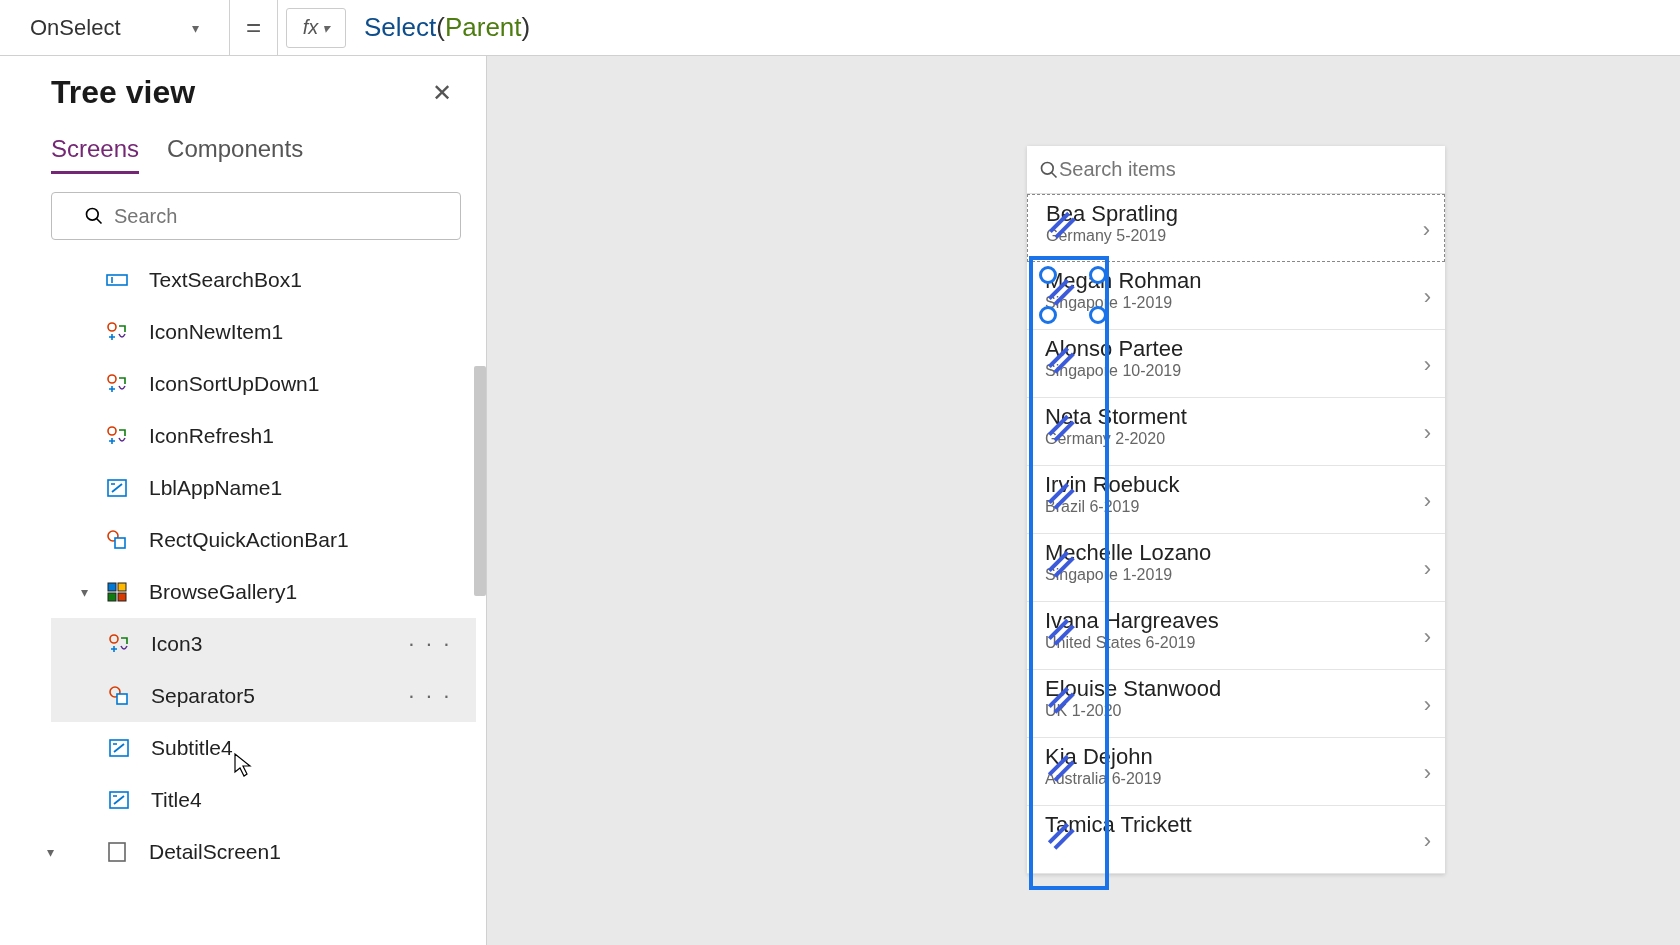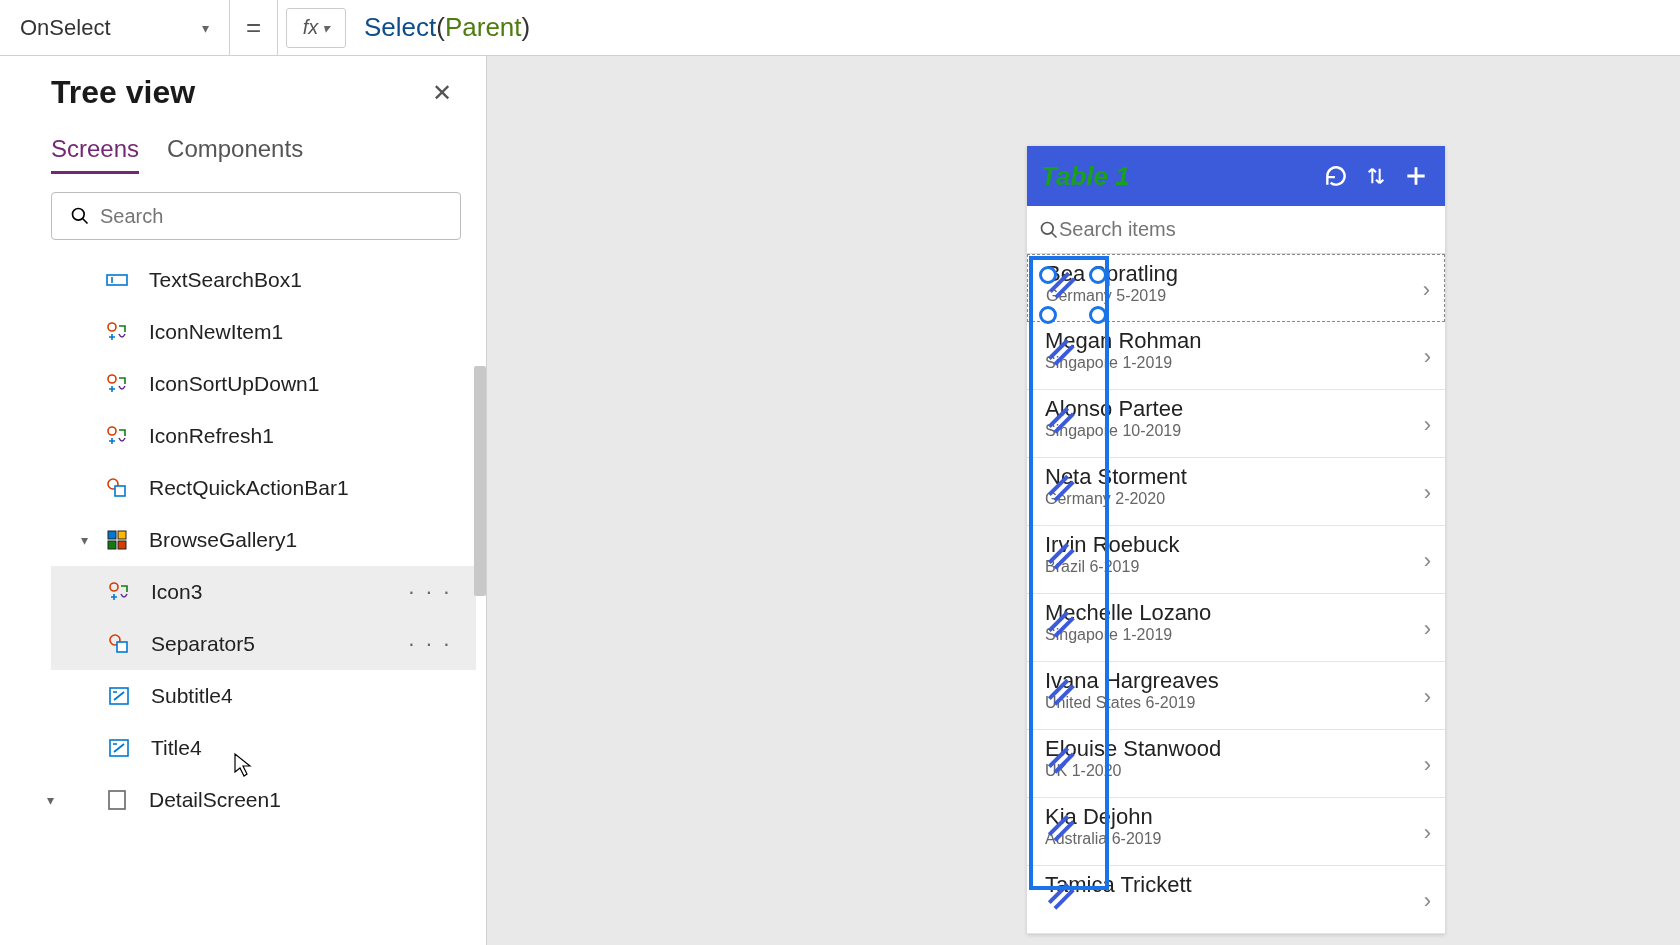--- a/index.html
+++ b/index.html
@@ -1,40 +1,40 @@
 <!DOCTYPE html>
 <html><head>
 <meta charset="utf-8">
 <style>
 * { box-sizing: border-box; margin: 0; padding: 0; font-family: 'Segoe UI', Tahoma, sans-serif; }
 body { background: #fff; width: 1680px; height: 945px; overflow: hidden; position: relative; }
 
 
 .top-bar { display: flex; align-items: center; height: 56px; border-bottom: 1px solid #d0d0d0; }
-.property-select { width: 230px; height: 56px; border-right: 1px solid #d0d0d0; display: flex; align-items: center; padding: 0 20px; font-size: 22px; color: #333; justify-content: space-between; }
+.property-select { width: 230px; height: 56px; border-right: 1px solid #d0d0d0; display: flex; align-items: center; padding: 0 30px; font-size: 22px; color: #333; justify-content: space-between; }
 .equals { width: 48px; text-align: center; font-size: 26px; color: #555; border-right: 1px solid #d0d0d0; height: 56px; display:flex; align-items:center; justify-content:center; }
 .fx-btn { width: 60px; height: 40px; margin: 8px 8px; border: 1px solid #ccc; border-radius: 3px; display:flex; align-items:center; justify-content:center; font-style: italic; font-size: 20px; color: #555; gap:4px; }
 .formula { flex: 1; padding: 0 10px; font-size: 26px; font-family: Consolas, monospace; }
 .formula .fn { color: #0d4d8c; }
 .formula .paren { color: #333; }
 .formula .arg { color: #4d7c0f; }
 .chev-down { font-size: 14px; color: #666; }
 
 
 .main { display: flex; height: calc(945px - 56px); margin-left: 7px; }
 
 
 .tree-panel { width: 480px; border-right: 1px solid #d0d0d0; padding: 18px 10px 0 44px; position: relative; background:#fff; }
 .tree-header { display:flex; align-items:center; justify-content:space-between; padding-right: 24px; }
 .tree-title { font-size: 32px; font-weight: 600; color: #1a1a1a; }
 .close-x { font-size: 24px; color: #555; font-weight: 300; }
 .tabs { display:flex; gap: 28px; margin-top: 24px; font-size: 24px; }
 .tab { padding-bottom: 8px; color: #555; }
 .tab.active { color: #742774; border-bottom: 3px solid #742774; font-weight: 400; }
-.search-box { margin-top: 18px; border: 1px solid #bdbdbd; border-radius: 4px; height: 48px; display:flex; align-items:center; padding: 0 18px; gap:10px; max-width: 410px; }
+.search-box { margin-top: 18px; border: 1px solid #bdbdbd; border-radius: 4px; height: 48px; display:flex; align-items:center; padding: 0 32px; gap:10px; max-width: 410px; }
 .search-box input { border:none; outline:none; font-size: 20px; color:#666; flex:1; }
 .search-icon { width:20px; height:20px; }
 
 .tree-list { margin-top: 14px; position: relative; }
 .tree-item { display:flex; align-items:center; height: 52px; font-size: 21px; color: #222; padding-left: 54px; gap: 20px; position: relative; }
 .tree-item.child { padding-left: 56px; }
 .tree-item.hover { background: #ededed; }
 .tree-item .more { position:absolute; right: 24px; color:#666; letter-spacing: 2px; font-size: 22px; }
 .expander { position:absolute; left: 20px; color: #666; font-size: 14px; }
 .expander.gallery { left: 30px; }
@@ -152,20 +152,30 @@
               <path d="M4 17 L10 17 M7 14 L7 20" stroke="#0078d4" stroke-width="1.6"></path>
               <path d="M14 6 L20 6 L20 12" stroke="#107c10" stroke-width="1.6" fill="none"></path>
               <path d="M14 14 Q17 20 20 14" stroke="#5c2d91" stroke-width="1.6" fill="none"></path>
             </svg>
           </span>
           <span>IconRefresh1</span>
         </div>
         <div class="tree-item">
           <span class="tree-icon">
             <svg viewBox="0 0 24 24" width="24" height="24">
+              <rect x="3" y="4" width="18" height="16" stroke="#0078d4" stroke-width="1.6" fill="none"></rect>
+              <path d="M7 16 L17 8" stroke="#0078d4" stroke-width="1.8"></path>
+              <path d="M6 8 L10 8" stroke="#0078d4" stroke-width="1.6"></path>
+            </svg>
+          </span>
+          <span>LblAppName1</span>
+        </div>
+        <div class="tree-item">
+          <span class="tree-icon">
+            <svg viewBox="0 0 24 24" width="24" height="24">
               <circle cx="8" cy="8" r="5" stroke="#d83b01" stroke-width="1.6"></circle>
               <rect x="10" y="10" width="10" height="10" stroke="#0078d4" stroke-width="1.6" fill="#fff"></rect>
             </svg>
           </span>
           <span>RectQuickActionBar1</span>
         </div>
         <div class="tree-item">
           <span class="expander gallery">▾</span>
           <span class="tree-icon">
             <svg viewBox="0 0 24 24" width="24" height="24">
@@ -233,39 +243,20 @@
     <div class="scroll-thumb"></div>
     <div class="cursor-stub">
       <svg viewBox="0 0 20 26">
           <path d="M2 2 L2 20 L7 16 L11 24 L14 22 L10 14 L17 14 Z" fill="#fff" stroke="#000" stroke-width="1.2"></path>
         </svg>
     </div>
   </div>
 
   <div class="canvas">
     <div class="phone">
-      <div class="app-header">
-        <div class="app-title">Table 1</div>
-        <div class="hdr-icon">
-          <svg viewBox="0 0 24 24" width="26" height="26">
-              <path d="M4 12a8 8 0 1 1 3 6.2" stroke="#fff" stroke-width="2.2" fill="none"></path>
-              <path d="M4 20 L4 13 L11 13" stroke="#fff" stroke-width="2.2" fill="none"></path>
-            </svg>
-        </div>
-        <div class="hdr-icon">
-          <svg viewBox="0 0 24 24" width="22" height="22">
-              <path d="M8 4 L8 20 M8 4 L4 8 M8 4 L12 8 M16 20 L16 4 M16 20 L12 16 M16 20 L20 16" stroke="#fff" stroke-width="2.2"></path>
-            </svg>
-        </div>
-        <div class="hdr-icon">
-          <svg viewBox="0 0 24 24" width="26" height="26">
-              <path d="M12 4 L12 20 M4 12 L20 12" stroke="#fff" stroke-width="2.6"></path>
-            </svg>
-        </div>
-      </div>
       <div class="search-row">
         <svg viewBox="0 0 24 24" width="20" height="20">
             <circle cx="10" cy="10" r="7" stroke="#555" stroke-width="2"></circle>
             <line x1="15" y1="15" x2="21" y2="21" stroke="#555" stroke-width="2"></line>
           </svg>
         <input placeholder="Search items" style="">
       </div>
       <div id="gallery">
           <div class="gallery-item first">
             <div class="gi-name">Bea Spratling</div>

